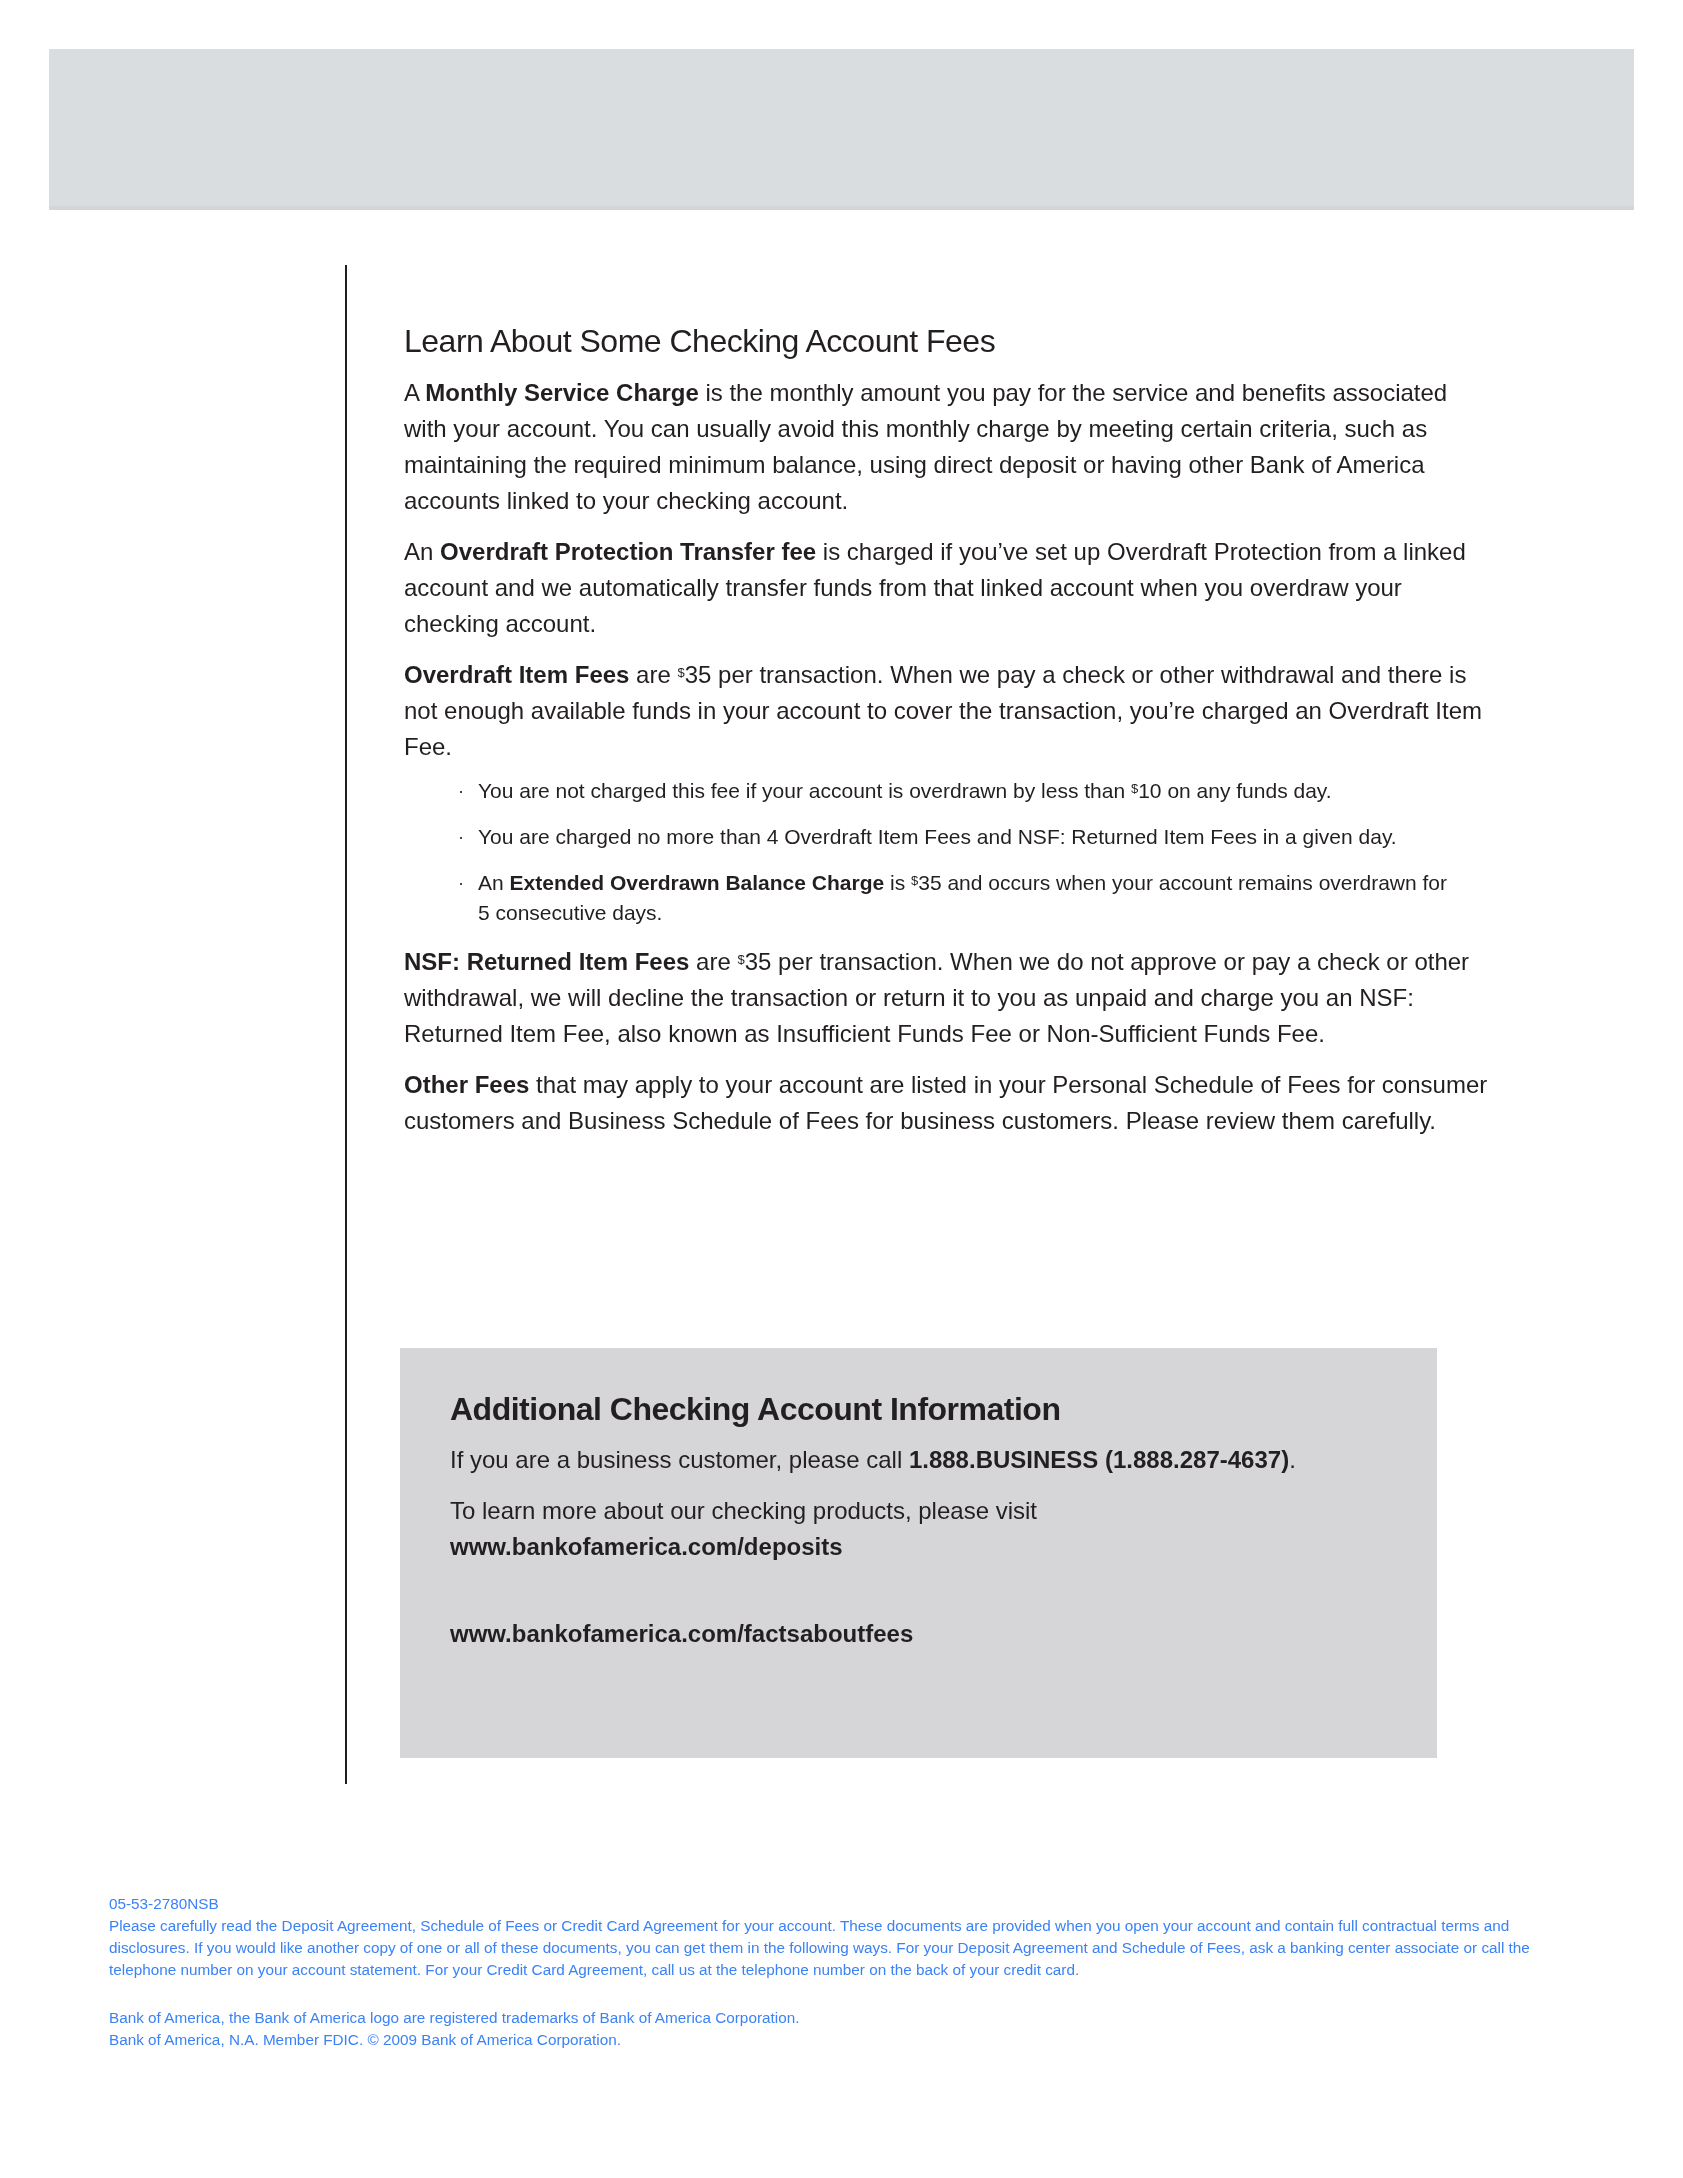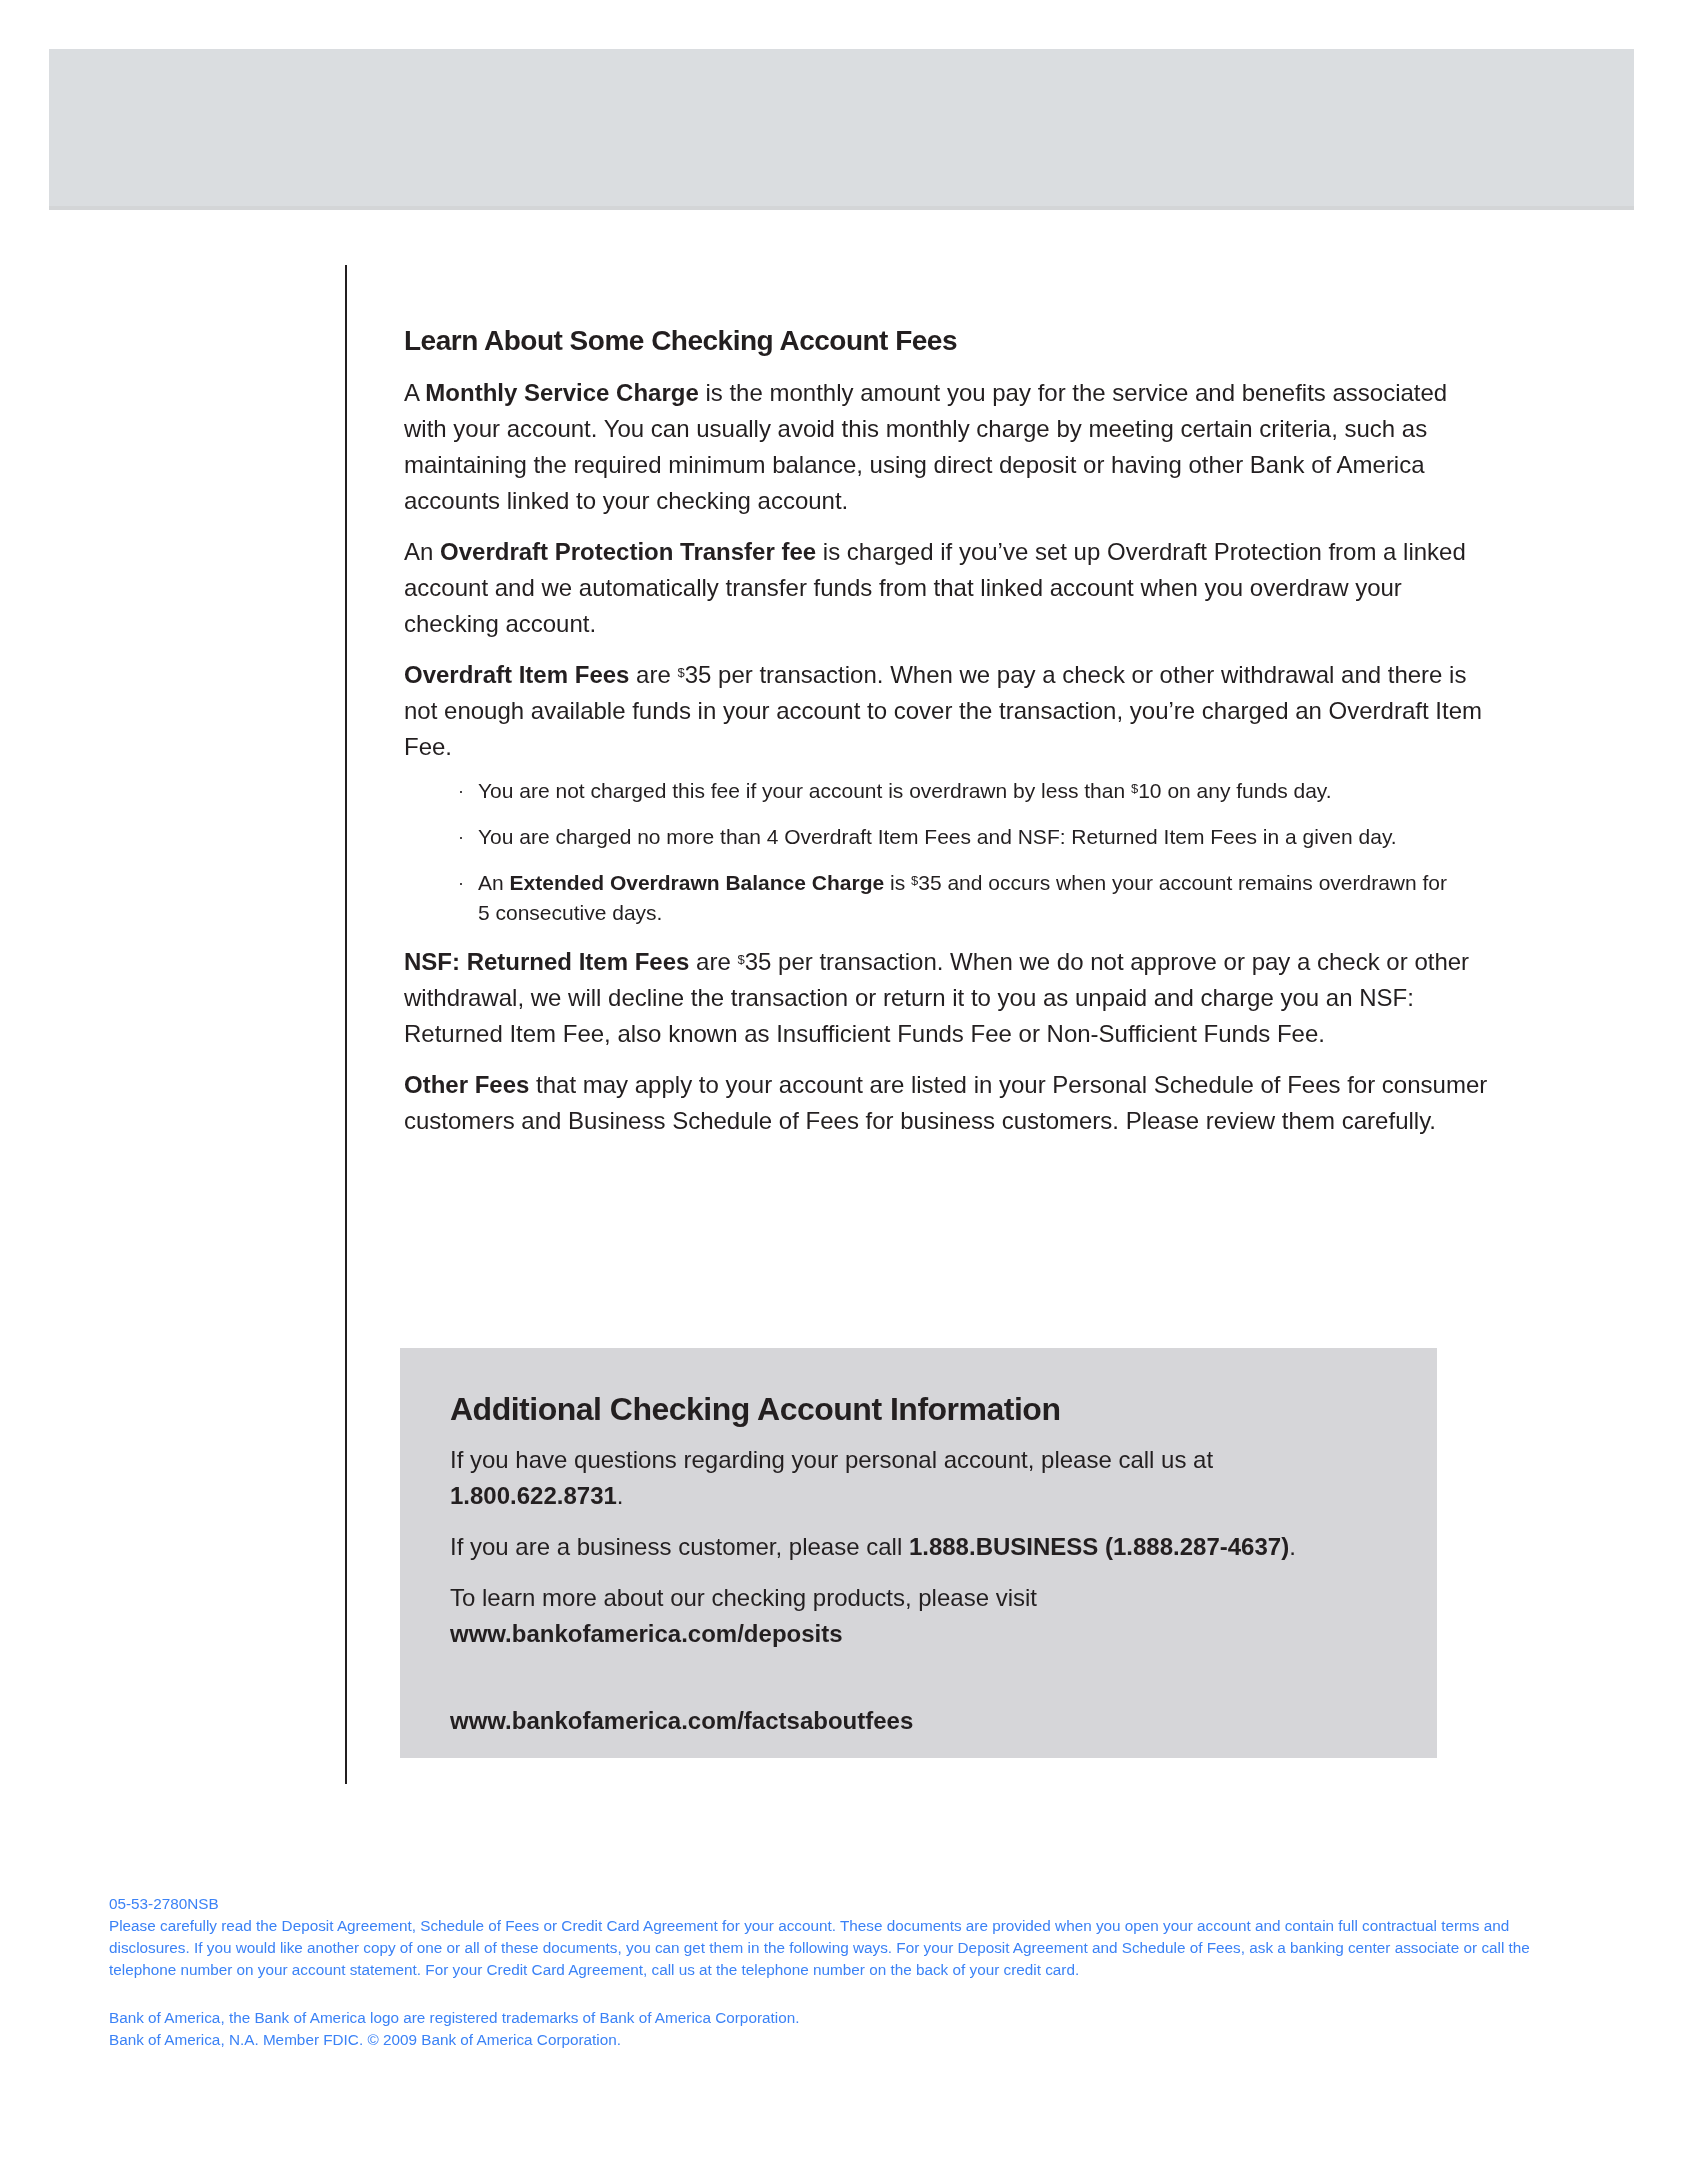--- a/index.html
+++ b/index.html
@@ -2,21 +2,21 @@
 <html><head>
 <meta charset="utf-8">
 <style>
   html, body { margin: 0; padding: 0; background: #ffffff; }
   body { width: 1683px; height: 2178px; position: relative; overflow: hidden;
          font-family: "Liberation Sans", sans-serif; color: #231f20; }
   .top-band { position: absolute; left: 49px; top: 49px; width: 1585px; height: 161px;
               background: #dadde0; border-bottom: 4px solid #d3d5d7; box-sizing: border-box; }
   .rule { position: absolute; left: 345px; top: 265px; width: 2px; height: 1519px; background: #231f20; }
   .main { position: absolute; left: 404px; top: 319px; width: 1089px; }
-  .main h1 { margin: 0 0 12px 0; font-size: 28px; font-weight: bold; letter-spacing: -0.5px; line-height: 44px; }
+  .main h1 { margin: 0 0 12px 0; font-size: 32px; font-weight: normal; letter-spacing: -0.5px; line-height: 44px; }
   .main p { margin: 0 0 15px 0; font-size: 24px; line-height: 36px; letter-spacing: 0px; }
   .main b { font-weight: bold; }
   sup { font-size: 13px; vertical-align: top; position: relative; top: -2px; }
   .bullets { list-style: none; margin: -4px 0 12px 0; padding: 0 0 0 54px; width: 990px; }
   .bullets li { position: relative; padding-left: 20px; font-size: 21px; line-height: 30px; margin-bottom: 16px; }
   .bullets li .dot { position: absolute; left: 0; top: 0; font-size: 18px; }
   .infobox { position: absolute; left: 400px; top: 1348px; width: 1037px; height: 410px;
              background: #d6d6d9; box-sizing: border-box; padding: 40px 0 0 50px; }
   .infobox h2 { margin: 0 0 12px 0; font-size: 32px; font-weight: bold; letter-spacing: -0.5px; line-height: 42px; }
   .infobox p { margin: 0 0 15px 0; font-size: 24px; line-height: 36px; }
@@ -45,21 +45,20 @@
     <li><span class="dot">·</span><span>An </span><b>Extended Overdrawn Balance Charge</b><span> is </span><sup>$</sup><span>35</span><span> and occurs when your account remains overdrawn for 5 consecutive days.</span></li>
   </ul>
 
   <p><b>NSF: Returned Item Fees</b><span> are </span><sup>$</sup><span>35</span><span> per transaction. When we do not approve or pay a check or other withdrawal, we will decline the transaction or return it to you as unpaid and charge you an NSF: Returned Item Fee, also known as Insufficient Funds Fee or Non-Sufficient Funds Fee.</span></p>
 
   <p><b>Other Fees</b><span> that may apply to your account are listed in your Personal Schedule of Fees for consumer customers and Business Schedule of Fees for business customers. Please review them carefully.</span></p>
 </div>
 
 <div class="infobox">
   <h2>Additional Checking Account Information</h2>
-  <p><span>If you have questions regarding your personal account, please call us at</span><br><b>1.800.622.8731</b>.</p>
   <p><span>If you are a business customer, please call </span><b>1.888.BUSINESS (1.888.287-4637)</b>.</p>
   <p><span>To learn more about our checking products, please visit</span><br><b>www.bankofamerica.com/deposits</b></p>
   <p><br><b>www.bankofamerica.com/factsaboutfees</b></p>
 </div>
 
 <div class="footer">
   <p>05-53-2780NSB</p>
   <p>Please carefully read the Deposit Agreement, Schedule of Fees or Credit Card Agreement for your account. These documents are provided when you open your account and contain full contractual terms and disclosures. If you would like another copy of one or all of these documents, you can get them in the following ways. For your Deposit Agreement and Schedule of Fees, ask a banking center associate or call the telephone number on your account statement. For your Credit Card Agreement, call us at the telephone number on the back of your credit card.</p>
   <div class="gap"></div>
   <p>Bank of America, the Bank of America logo are registered trademarks of Bank of America Corporation.</p>

